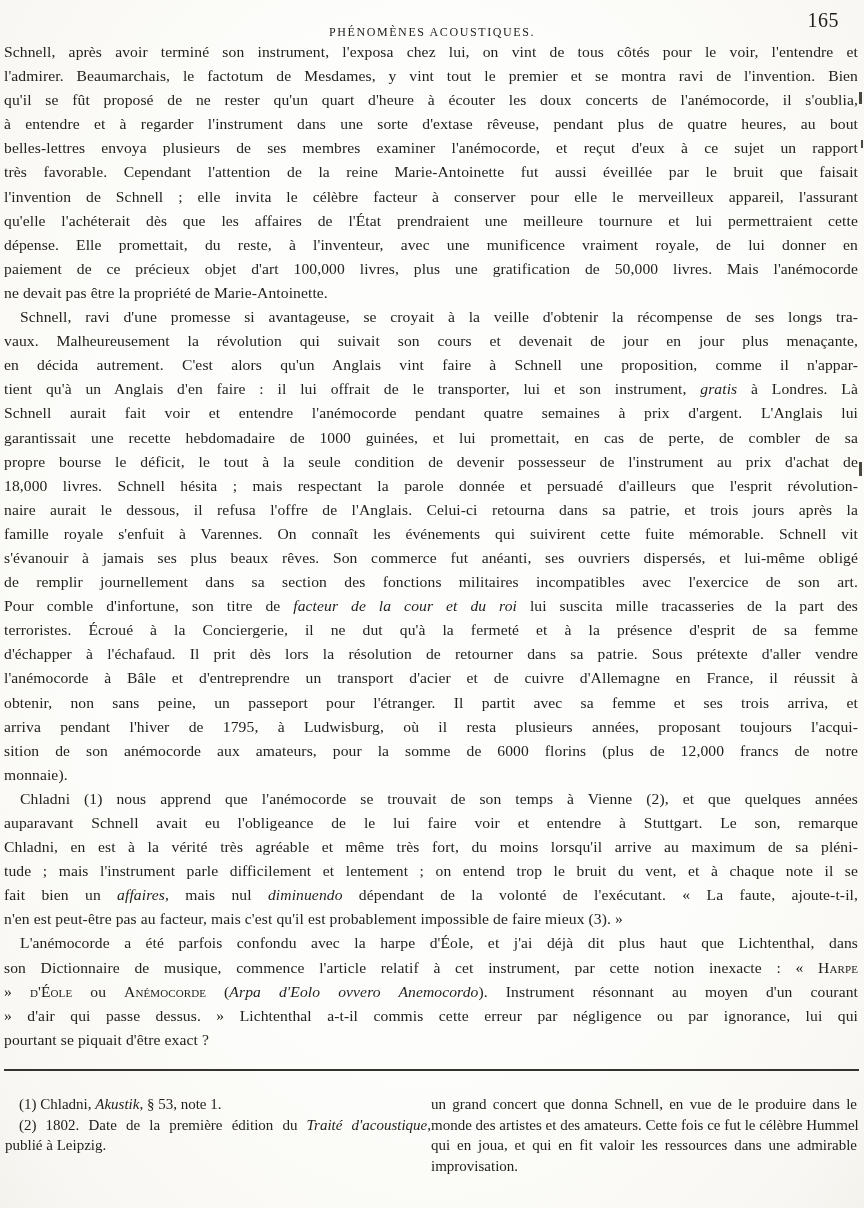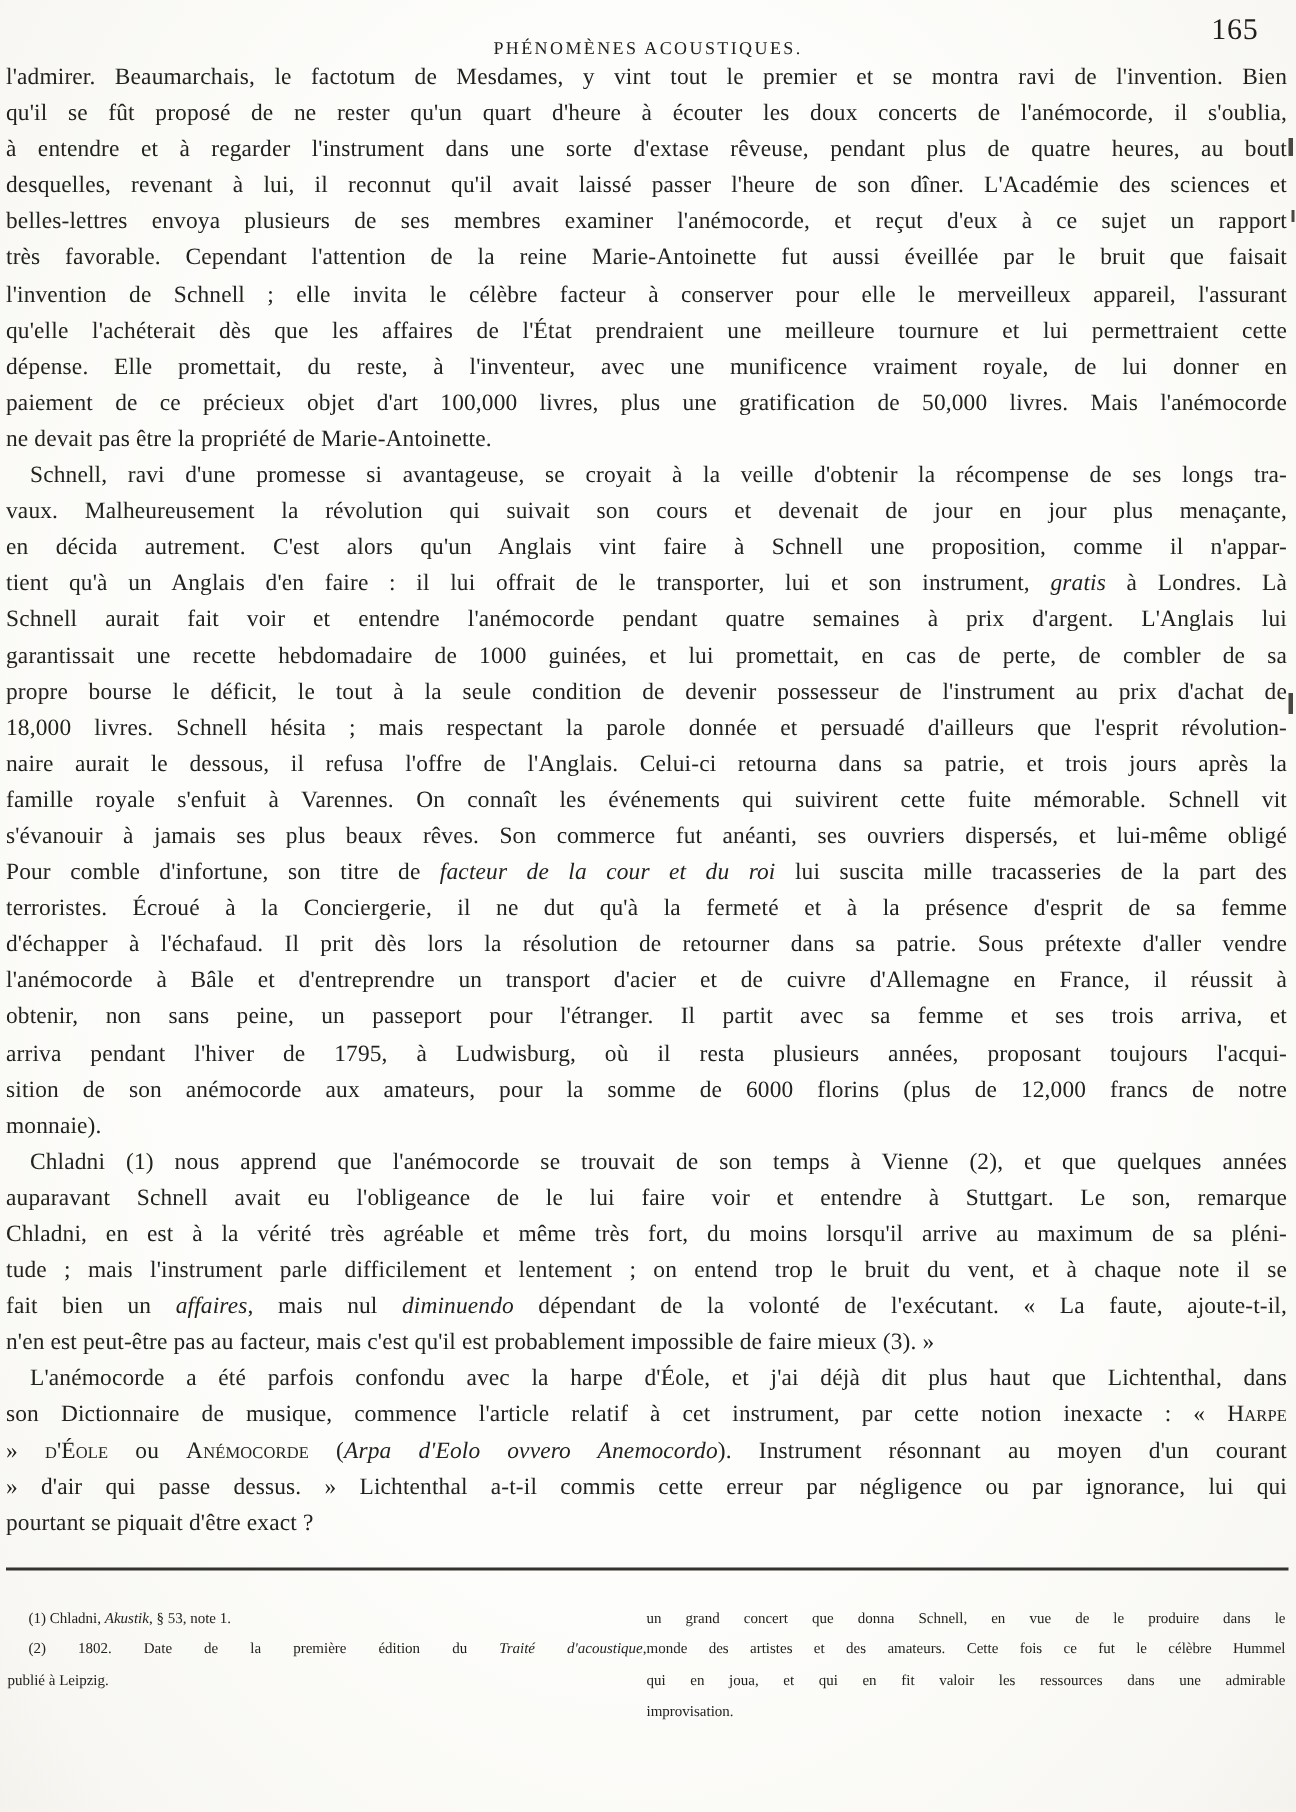--- a/index.html
+++ b/index.html
@@ -58,21 +58,21 @@
   .footnote-rule {
     margin: 17px 5px 0 4px;
     height: 0;
     border-top: 2px solid #35332e;
   }
   
   .footnotes {
     display: flex;
     margin-top: 23px;
     padding: 0 7px 0 5px;
-    font-size: 10px;
+    font-size: 15px;
     line-height: 20.6px;
   }
   .fn-col { flex: 1; min-width: 0; }
   .fn-line {
     text-align: justify;
     text-align-last: justify;
     text-justify: inter-word;
     white-space: nowrap;
   }
   .fn-line.last { text-align-last: left; }
@@ -87,42 +87,43 @@
 <body>
 
 <div class="page">
 
   <div class="header">
     <h1 class="running-title">PHÉNOMÈNES ACOUSTIQUES.</h1>
     <span class="page-number">165</span>
   </div>
 
   <div class="body-text" id="body-text">
+      <div class="line"><span>Schnell, après avoir terminé son instrument, l'exposa chez lui, on vint de tous côtés pour le voir, l'entendre et</span></div>
       <div class="line"><span>l'admirer. Beaumarchais, le factotum de Mesdames, y vint tout le premier et se montra ravi de l'invention. Bien</span></div>
       <div class="line"><span>qu'il se fût proposé de ne rester qu'un quart d'heure à écouter les doux concerts de l'anémocorde, il s'oublia,</span></div>
       <div class="line"><span>à entendre et à regarder l'instrument dans une sorte d'extase rêveuse, pendant plus de quatre heures, au bout</span></div>
-      <div class="line"><span>desquelles, revenant à lui, il reconnut qu'il avait laissé passer l'heure de son dîner. L'Académie des sciences et</span></div>
       <div class="line"><span>belles-lettres envoya plusieurs de ses membres examiner l'anémocorde, et reçut d'eux à ce sujet un rapport</span></div>
       <div class="line"><span>très favorable. Cependant l'attention de la reine Marie-Antoinette fut aussi éveillée par le bruit que faisait</span></div>
       <div class="line"><span>l'invention de Schnell ; elle invita le célèbre facteur à conserver pour elle le merveilleux appareil, l'assurant</span></div>
       <div class="line"><span>qu'elle l'achéterait dès que les affaires de l'État prendraient une meilleure tournure et lui permettraient cette</span></div>
       <div class="line"><span>dépense. Elle promettait, du reste, à l'inventeur, avec une munificence vraiment royale, de lui donner en</span></div>
       <div class="line"><span>paiement de ce précieux objet d'art 100,000 livres, plus une gratification de 50,000 livres. Mais l'anémocorde</span></div>
       <div class="line last"><span>ne devait pas être la propriété de Marie-Antoinette.</span></div>
       <div class="line indent"><span>Schnell, ravi d'une promesse si avantageuse, se croyait à la veille d'obtenir la récompense de ses longs tra-</span></div>
       <div class="line"><span>vaux. Malheureusement la révolution qui suivait son cours et devenait de jour en jour plus menaçante,</span></div>
       <div class="line"><span>en décida autrement. C'est alors qu'un Anglais vint faire à Schnell une proposition, comme il n'appar-</span></div>
       <div class="line"><span>tient qu'à un Anglais d'en faire : il lui offrait de le transporter, lui et son instrument, </span><span class="it">gratis</span><span> à Londres. Là</span></div>
       <div class="line"><span>Schnell aurait fait voir et entendre l'anémocorde pendant quatre semaines à prix d'argent. L'Anglais lui</span></div>
       <div class="line"><span>garantissait une recette hebdomadaire de 1000 guinées, et lui promettait, en cas de perte, de combler de sa</span></div>
       <div class="line"><span>propre bourse le déficit, le tout à la seule condition de devenir possesseur de l'instrument au prix d'achat de</span></div>
       <div class="line"><span>18,000 livres. Schnell hésita ; mais respectant la parole donnée et persuadé d'ailleurs que l'esprit révolution-</span></div>
       <div class="line"><span>naire aurait le dessous, il refusa l'offre de l'Anglais. Celui-ci retourna dans sa patrie, et trois jours après la</span></div>
       <div class="line"><span>famille royale s'enfuit à Varennes. On connaît les événements qui suivirent cette fuite mémorable. Schnell vit</span></div>
       <div class="line"><span>s'évanouir à jamais ses plus beaux rêves. Son commerce fut anéanti, ses ouvriers dispersés, et lui-même obligé</span></div>
+      <div class="line"><span>de remplir journellement dans sa section des fonctions militaires incompatibles avec l'exercice de son art.</span></div>
       <div class="line"><span>Pour comble d'infortune, son titre de </span><span class="it">facteur de la cour et du roi</span><span> lui suscita mille tracasseries de la part des</span></div>
       <div class="line"><span>terroristes. Écroué à la Conciergerie, il ne dut qu'à la fermeté et à la présence d'esprit de sa femme</span></div>
       <div class="line"><span>d'échapper à l'échafaud. Il prit dès lors la résolution de retourner dans sa patrie. Sous prétexte d'aller vendre</span></div>
       <div class="line"><span>l'anémocorde à Bâle et d'entreprendre un transport d'acier et de cuivre d'Allemagne en France, il réussit à</span></div>
       <div class="line"><span>obtenir, non sans peine, un passeport pour l'étranger. Il partit avec sa femme et ses trois arriva, et</span></div>
       <div class="line"><span>arriva pendant l'hiver de 1795, à Ludwisburg, où il resta plusieurs années, proposant toujours l'acqui-</span></div>
       <div class="line"><span>sition de son anémocorde aux amateurs, pour la somme de 6000 florins (plus de 12,000 francs de notre</span></div>
       <div class="line last"><span>monnaie).</span></div>
       <div class="line indent"><span>Chladni (1) nous apprend que l'anémocorde se trouvait de son temps à Vienne (2), et que quelques années</span></div>
       <div class="line"><span>auparavant Schnell avait eu l'obligeance de le lui faire voir et entendre à Stuttgart. Le son, remarque</span></div>

